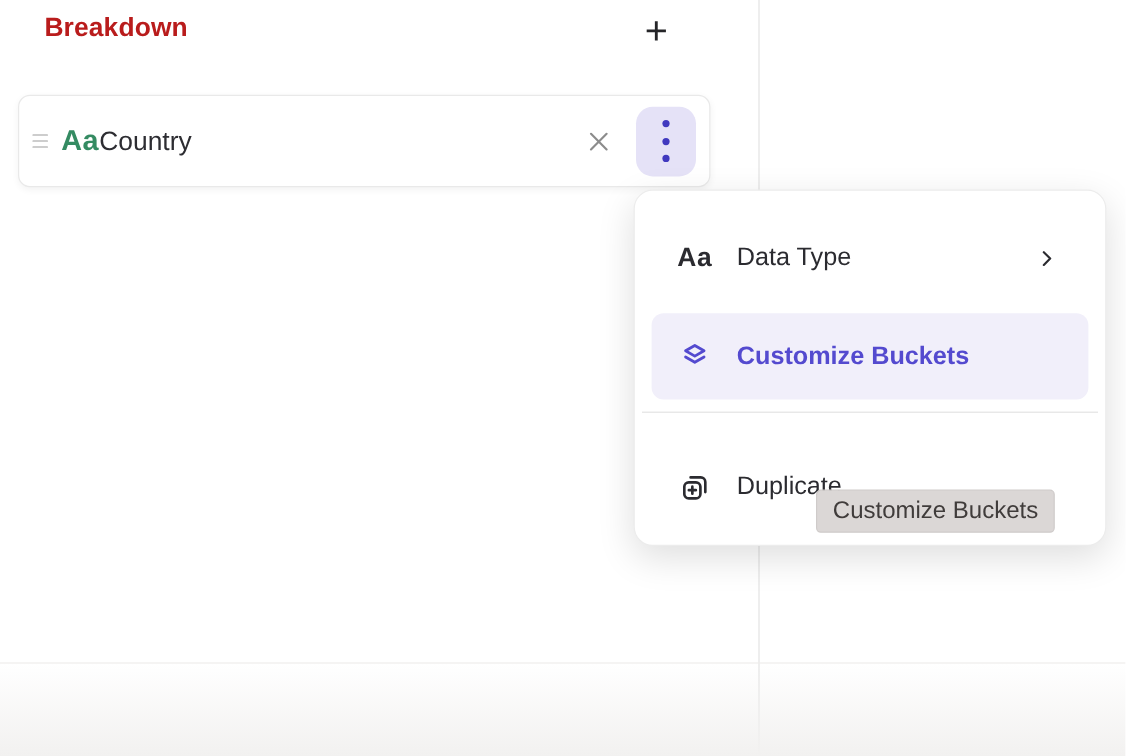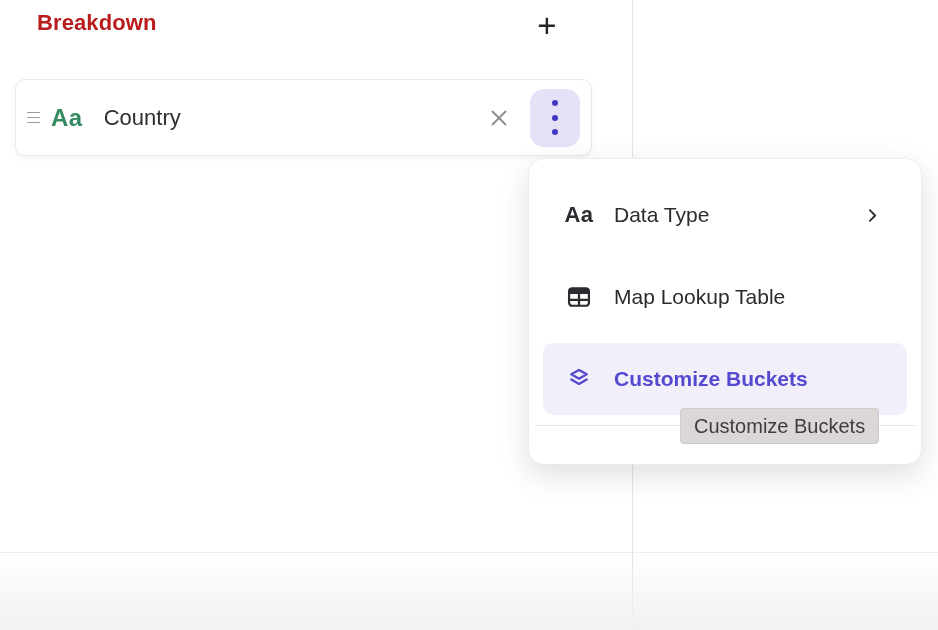--- a/index.html
+++ b/index.html
@@ -44,21 +44,21 @@
     position: absolute; left: 15px; top: 79px; width: 577px; height: 77px;
     background: #fff; border: 1px solid #e9e9e9; border-radius: 10px;
     box-shadow: 0 2px 6px rgba(0,0,0,.05);
     display: flex; align-items: center; z-index: 3;
   }
   .drag-handle { margin-left: 9px; display: flex; flex-direction: column; gap: 3.5px; padding: 6px 2px; cursor: grab; }
   .drag-handle i { display: block; width: 13px; height: 1.6px; background: #9b9b9b; border-radius: 1px; }
   .type-glyph-green {
     margin-left: 9px; font-size: 24px; font-weight: 700; color: #348b62; letter-spacing: .5px;
   }
-  .card-label { margin-left: 21px; font-size: 22px; color: #2d2d32; }
+  .card-label { font-size: 22px; color: #2d2d32; }
   .card-spacer { flex: 1; }
   .icon-btn {
     background: transparent; border: 0; cursor: pointer;
     display: flex; align-items: center; justify-content: center;
   }
   .remove-btn { width: 36px; height: 36px; margin-right: 13px; }
   .kebab-btn {
     width: 50px; height: 58px; margin-right: 11px; border-radius: 14px;
     background: #e5e2f7;
     display: flex; flex-direction: column; align-items: center; justify-content: center; gap: 8.5px;
@@ -141,40 +141,40 @@
       <span class="mi-glyph">Aa</span>
     </span>
     <span class="mi-label">Data Type</span>
     <span class="mi-chevron">
       <svg width="17" height="17" viewBox="0 0 16 16" fill="none" stroke="#2b2b30" stroke-width="1.7" stroke-linecap="round" stroke-linejoin="round">
           <path d="M5.5 3l5 5-5 5"></path>
         </svg>
     </span>
   </div>
 
-  <div class="menu-item">
-    <span class="mi-icon">
-      <svg width="28" height="28" viewBox="0 0 24 24" fill="none" stroke="#2b2b30" stroke-width="1.9">
-        <rect x="3.5" y="4.5" width="17" height="15" rx="2.6"></rect>
-        <path d="M6.1 4.5h11.8a2.6 2.6 0 0 1 2.6 2.6v2.4h-17V7.1a2.6 2.6 0 0 1 2.6-2.6z" fill="#2b2b30" stroke="none"></path>
-        <path d="M3.5 14.5h17 M12 9.5v10"></path>
-      </svg>
-    </span>
-    <span class="mi-label">Map Lookup Table</span>
-  </div>
 
   <div class="menu-item selected">
     <span class="mi-icon">
       <svg width="28" height="28" viewBox="0 0 24 24" fill="none" stroke="#544acf" stroke-width="2" stroke-linecap="round" stroke-linejoin="round">
         <path d="M12 4.2 18.6 8 12 11.8 5.4 8 Z"></path>
         <path d="M5.4 12.4 12 16.2 18.6 12.4"></path>
       </svg>
     </span>
     <span class="mi-label">Customize Buckets</span>
   </div>
 
   <div class="menu-divider"></div>
 
 
+  <div class="menu-item">
+    <span class="mi-icon">
+      <svg width="28" height="28" viewBox="0 0 24 24" fill="none" stroke="#2b2b30" stroke-width="1.9" stroke-linecap="round" stroke-linejoin="round">
+        <path d="M9 5h7.2A3.3 3.3 0 0 1 19.5 8.3V15.5"></path>
+        <rect x="4.5" y="8.5" width="11.5" height="11.5" rx="3.2"></rect>
+        <path d="M10.25 11.6v5 M7.75 14.1h5"></path>
+      </svg>
+    </span>
+    <span class="mi-label">Duplicate</span>
+  </div>
 
 </div>
 
 <div class="tooltip">Customize Buckets</div>
 
 </body></html>

